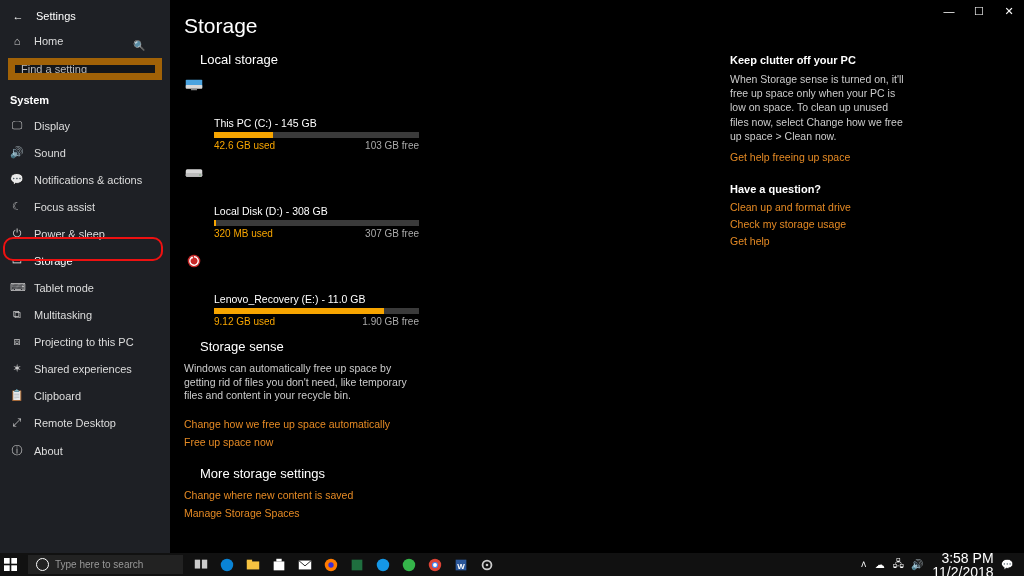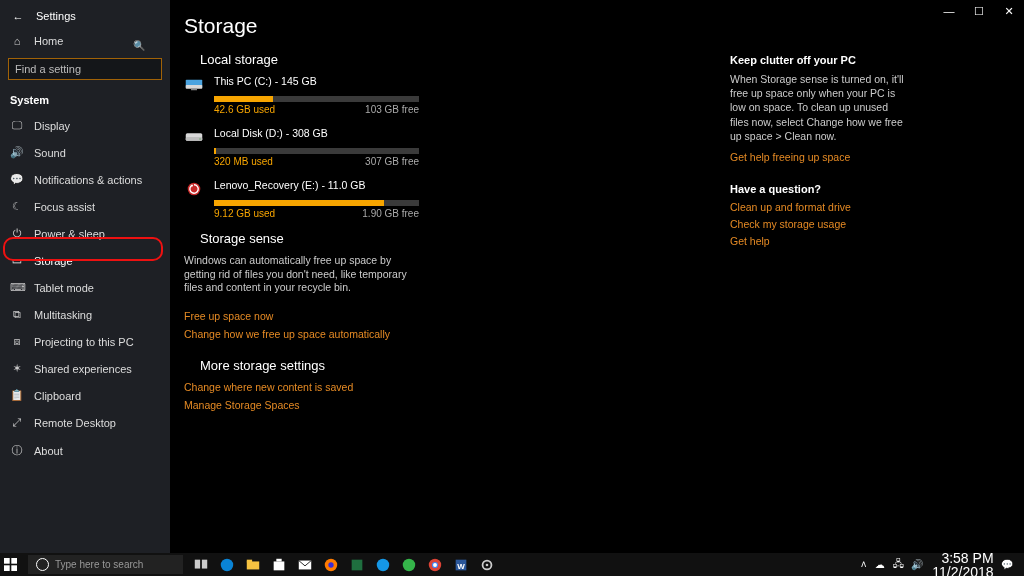--- a/index.html
+++ b/index.html
@@ -53,21 +53,21 @@
     font-size: 11px;
     opacity: 0.9;
   }
   .sidebar .search-wrap {
     margin: 4px 8px 8px 8px;
   }
   .sidebar .search {
     width: 100%;
     height: 22px;
     background: rgba(0,0,0,0.3);
-    border: 1px solid #a16207;
+    border: 7px solid #a16207;
     color: #ccc;
     padding: 0 22px 0 6px;
     font-size: 11px;
   }
   .sidebar .search::placeholder { color: #bbb; }
   .sidebar .search-icon {
     position: absolute;
     right: 16px;
     margin-top: -18px;
     font-size: 10px;
@@ -118,21 +118,21 @@
     cursor: pointer;
     width: 235px;
   }
   .drive-icon {
     width: 20px; height: 16px;
     margin-top: 2px;
     font-size: 13px;
     display:flex; align-items:center; justify-content:center;
   }
   .disk-svg { width:18px; height:14px; }
-  .drive-name { font-size: 10.5px; color: #fff; }
+  .drive-name { font-size: 10.5px; color: #fff; margin-top: 42px; }
   .drive-bar {
     grid-column: 2;
     height: 6px;
     background: #3a3a3a;
     margin: 3px 0 2px 0;
     position: relative;
     overflow: hidden;
   }
   .drive-bar .fill {
     position:absolute; top:0; left:0; bottom:0;
@@ -370,22 +370,22 @@
             <div class="drive-meta">
               <span class="used">9.12 GB used</span>
               <span class="free">1.90 GB free</span>
             </div>
           </div>
         </div>
 
       <h2 class="section" style="margin-top:12px">Storage sense</h2>
       <div class="sense-desc">Windows can automatically free up space by getting rid of files you don't need, like temporary files and content in your recycle bin.</div>
       <div id="sense-links">
+          <a class="settings-link">Change how we free up space automatically</a>
           <a class="settings-link">Free up space now</a>
-          <a class="settings-link">Change how we free up space automatically</a>
         </div>
 
       <h2 class="section" style="margin-top:18px">More storage settings</h2>
       <div id="more-links">
           <a class="settings-link">Change where new content is saved</a>
           <a class="settings-link">Manage Storage Spaces</a>
         </div>
     </div>
 
     <div class="right-pane" id="tips-pane">

